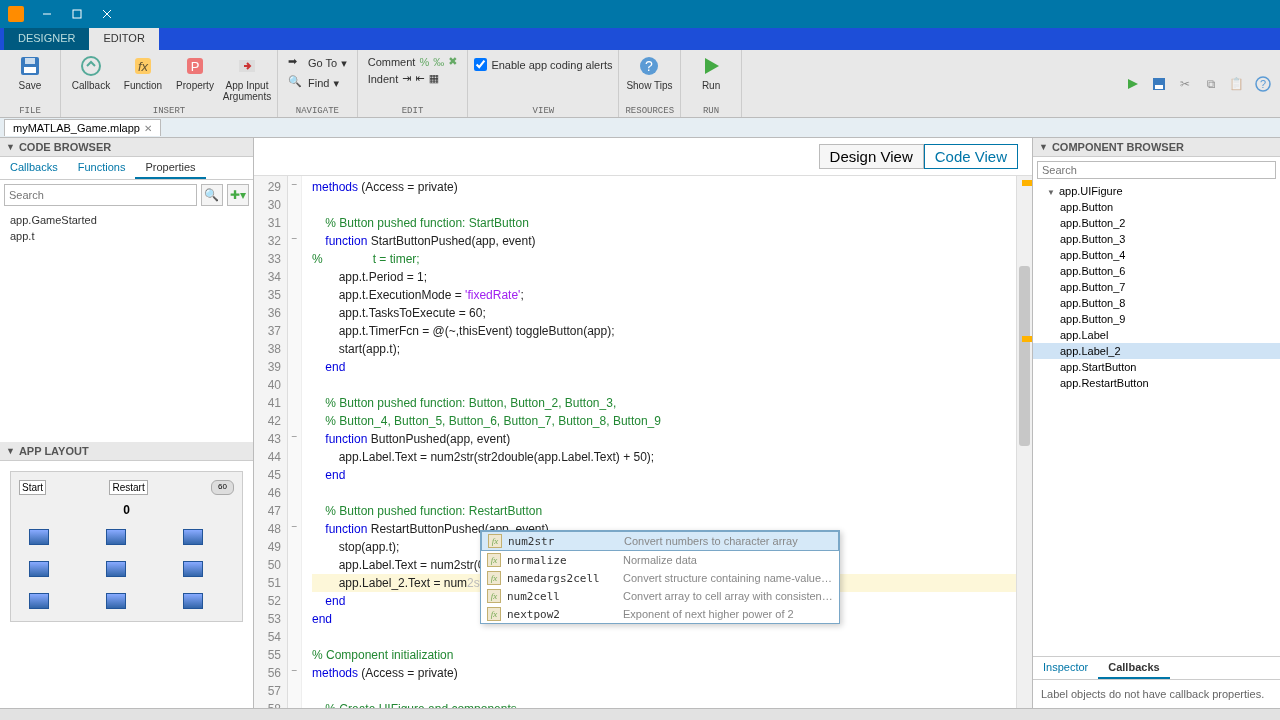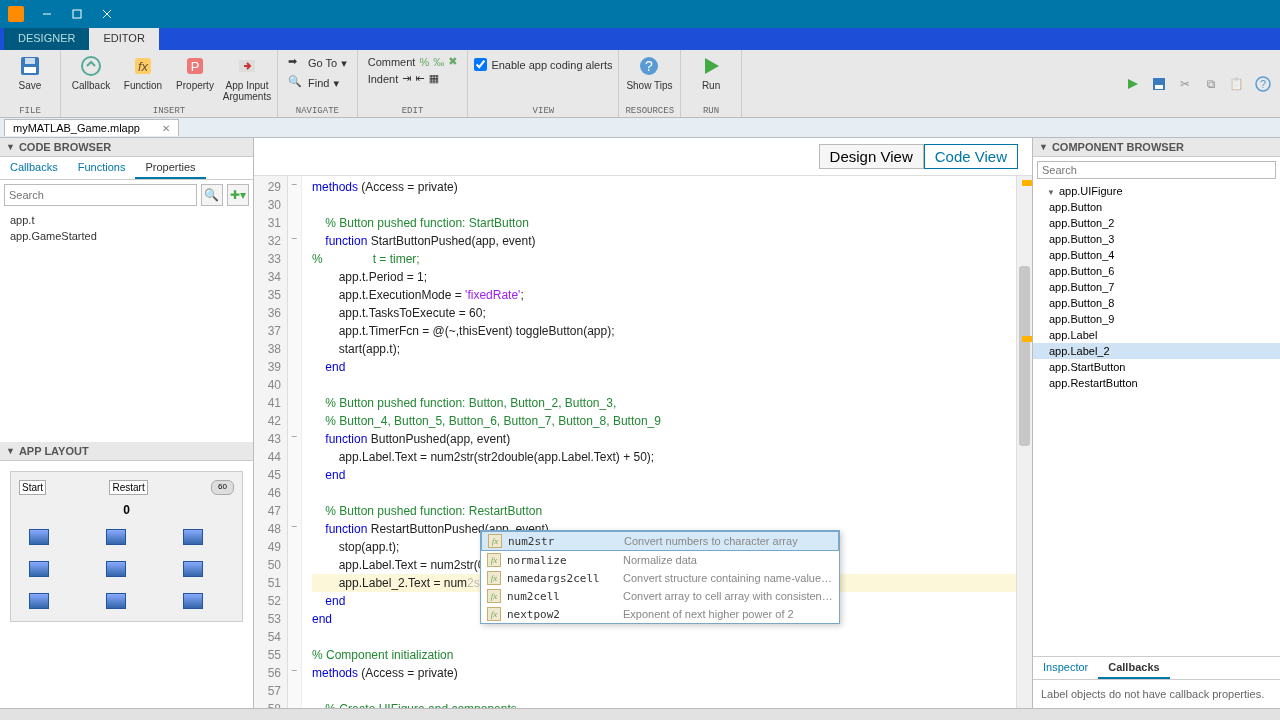--- a/index.html
+++ b/index.html
@@ -27,21 +27,21 @@
 .ts-btn-big .lbl { text-align: center; line-height: 1.1; }
 .ts-stack { display: flex; flex-direction: column; gap: 2px; padding-top: 2px; }
 .ts-btn-sm { display: flex; align-items: center; gap: 4px; font-size: 11px; color: #333; cursor: pointer; padding: 1px 4px; }
 .ts-btn-sm .ico { width: 16px; height: 16px; }
 .ts-right { margin-left: auto; display: flex; align-items: center; gap: 4px; padding-right: 6px; }
 .ts-right .ico-btn { width: 22px; height: 22px; display: flex; align-items: center; justify-content: center; cursor: pointer; }
 .chk-row { display: flex; align-items: center; gap: 4px; font-size: 11px; color: #333; padding-top: 6px; }
 
 
 .file-tabs { height: 20px; background: #e6eef3; border-bottom: 1px solid #bbb; display: flex; align-items: center; padding-left: 4px; }
-.file-tab { background: #fff; border: 1px solid #bbb; border-bottom: none; padding: 2px 8px; font-size: 11px; display: flex; align-items: center; gap: 22px; }
+.file-tab { background: #fff; border: 1px solid #bbb; border-bottom: none; padding: 2px 8px; font-size: 11px; display: flex; align-items: center; gap: 4px; }
 .file-tab .x { color: #888; cursor: pointer; font-size: 10px; }
 
 
 .main { display: flex; height: calc(720px - 28px - 22px - 68px - 20px - 12px); }
 .left-col { width: 254px; display: flex; flex-direction: column; border-right: 1px solid #bbb; background: #fff; }
 .center-col { flex: 1; display: flex; flex-direction: column; min-width: 0; }
 .right-col { width: 248px; border-left: 1px solid #bbb; background: #fff; display: flex; flex-direction: column; }
 
 
 .panel-hdr { background: #e8e8e8; border-bottom: 1px solid #ccc; padding: 3px 6px; font-size: 11px; font-weight: bold; color: #555; display: flex; align-items: center; gap: 4px; }
@@ -94,21 +94,21 @@
 .ac-row.sel { background: #d6e9f8; border: 1px solid #7aa7c7; }
 .ac-row .fx { width: 14px; height: 14px; background: #f0e8d0; border: 1px solid #c3b070; font: 9px/13px serif; text-align: center; color: #7a5; font-style: italic; }
 .ac-row .name { width: 110px; color: #333; font-family: Consolas, monospace; }
 .ac-row .desc { color: #888; flex: 1; white-space: nowrap; overflow: hidden; text-overflow: ellipsis; }
 
 
 .comp-search { padding: 4px; }
 .comp-search input { width: 100%; border: 1px solid #bbb; padding: 2px 18px 2px 4px; font-size: 11px; }
 .tree { flex: 1; overflow: auto; font-size: 11px; }
 .tree-row { padding: 2px 4px 2px 14px; cursor: pointer; }
-.tree-row.lvl1 { padding-left: 16px; }
+.tree-row.lvl1 { padding-left: 27px; }
 .tree-row.sel { background: #cfe3f5; }
 .tree-row .tri { font-size: 8px; color: #666; margin-right: 4px; }
 .insp-tabs { display: flex; border-top: 1px solid #ccc; border-bottom: 1px solid #ccc; }
 .insp-tab { padding: 4px 10px; font-size: 11px; color: #0076a8; cursor: pointer; }
 .insp-tab.active { font-weight: bold; border-bottom: 2px solid #0076a8; color: #333; }
 .insp-body { padding: 8px; font-size: 11px; color: #666; }
 
 
 .status-bar { height: 12px; background: #e2e2e2; border-top: 1px solid #bbb; }
 </style>
@@ -312,22 +312,22 @@
       <div class="cb-tab">Callbacks</div>
       <div class="cb-tab">Functions</div>
       <div class="cb-tab active">Properties</div>
     </div>
     <div class="cb-search">
       <input placeholder="Search" style="">
       <div class="btn">🔍</div>
       <div class="btn" style="color:#4a4">✚▾</div>
     </div>
     <div class="cb-list" id="cb-list">
+        <div class="cb-item">app.GameStarted</div>
         <div class="cb-item">app.t</div>
-        <div class="cb-item">app.GameStarted</div>
       </div>
 
     <div class="panel-hdr">
         <span class="tri">▼</span>
         <span>APP LAYOUT</span>
       </div>
     <div class="app-layout-body">
       <div class="preview">
         <div class="preview-top">
           <span class="preview-btn">Start</span>

